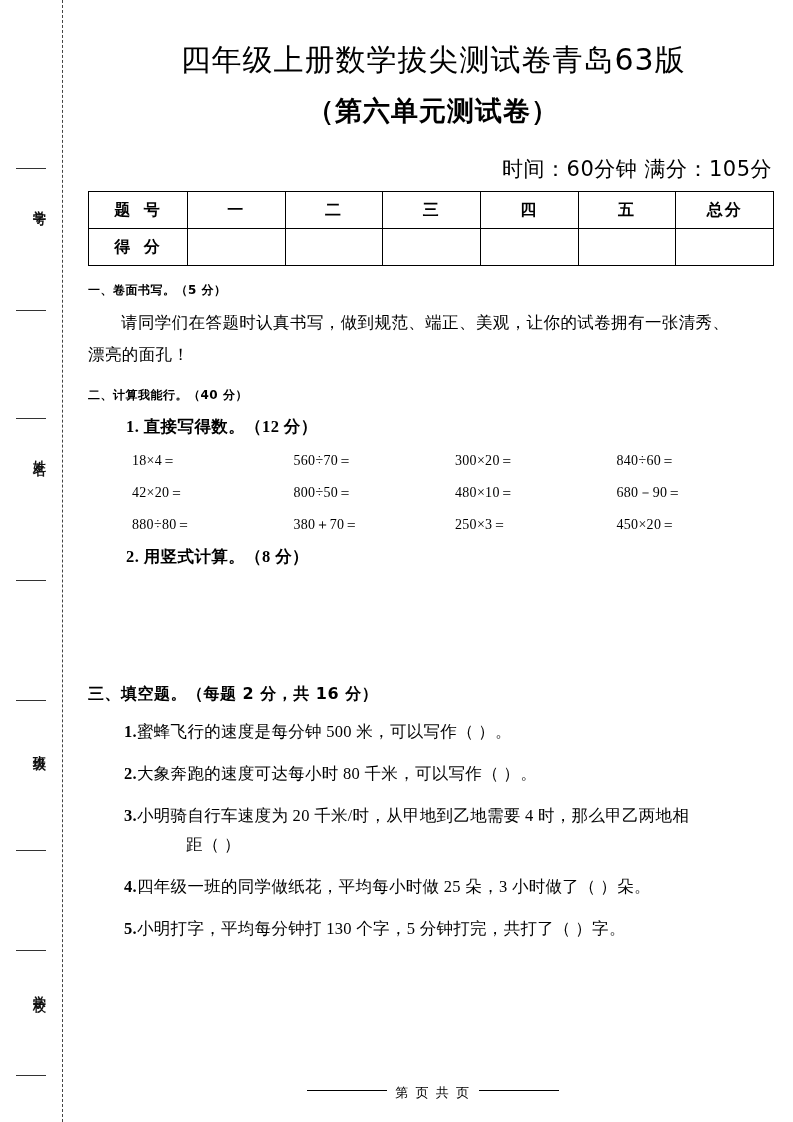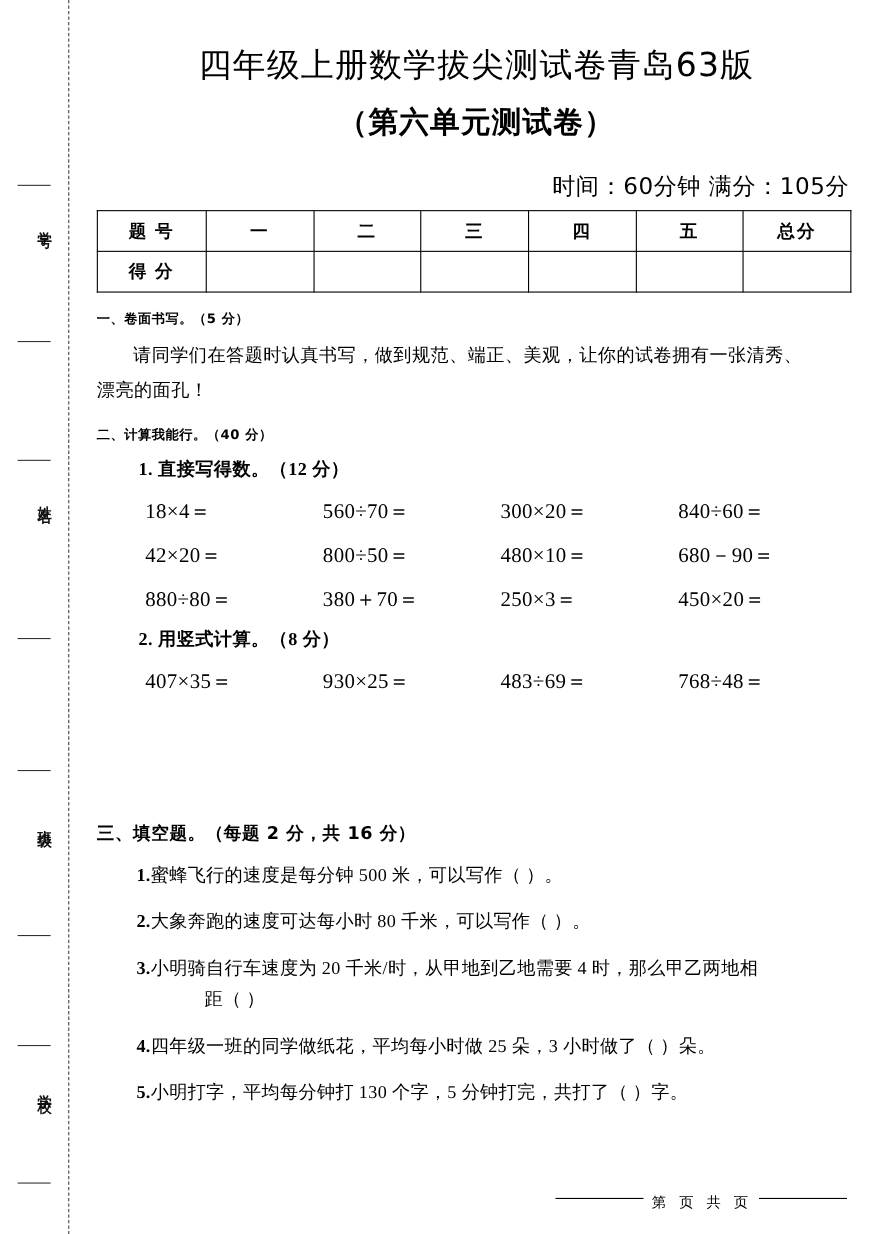--- a/index.html
+++ b/index.html
@@ -107,21 +107,21 @@
     margin-top: 8px;
     width: 686px;
     border-collapse: collapse;
     table-layout: fixed;
   }
   table.score-table td {
     border: 1px solid #000;
     height: 34px;
     text-align: center;
     vertical-align: middle;
-    font-family: Liberation Serif, serif;
+    font-family: Liberation Mono, monospace;
     font-size: 16px;
     font-weight: bold;
     letter-spacing: 2px;
   }
   table.score-table td.head-col { width: 96px; }
 
   
   .sec-head {
     margin-top: 16px;
     font-family: "DejaVu Sans", sans-serif;
@@ -148,21 +148,21 @@
     margin-left: 38px;
     font-size: 16.5px;
     font-weight: bold;
     letter-spacing: 0.4px;
   }
 
   .expr-row {
     margin-top: 14px;
     margin-left: 44px;
     display: flex;
-    font-size: 19px;
+    font-size: 14px;
     letter-spacing: 0.3px;
   }
   .expr-row .cell {
     width: 168px;
     white-space: nowrap;
   }
 
   .fill-head {
     margin-top: 20px;
     font-family: "DejaVu Sans", sans-serif;
@@ -184,22 +184,22 @@
     margin-left: 62px;
     font-size: 16.5px;
     letter-spacing: 0.3px;
   }
 
   .footer {
     position: absolute;
     left: 0;
     top: 1084px;
     width: 690px;
-    text-align: right;
-    font-family: Liberation Mono, monospace;
+    text-align: center;
+    font-family: Liberation Serif, serif;
     font-size: 13px;
     letter-spacing: 2px;
   }
   .footer .rule-l, .footer .rule-r {
     display: inline-block;
     width: 80px;
     border-top: 1px solid #000;
     vertical-align: middle;
     margin: 0 8px;
     position: relative;
@@ -275,26 +275,20 @@
     <span class="cell">680－90＝</span>
   </div>
   <div class="expr-row">
     <span class="cell">880÷80＝</span>
     <span class="cell">380＋70＝</span>
     <span class="cell">250×3＝</span>
     <span class="cell">450×20＝</span>
   </div>
 
   <div class="sub-head">2. 用竖式计算。（8 分）</div>
-  <div class="expr-row">
-    <span class="cell">407×35＝</span>
-    <span class="cell">930×25＝</span>
-    <span class="cell">483÷69＝</span>
-    <span class="cell">768÷48＝</span>
-  </div>
 
   <div class="spacer-work"></div>
 
   <div class="fill-head">三、填空题。（每题 2 分，共 16 分）</div>
 
   <div class="q">
     <span class="qn">1.</span><span>蜜蜂飞行的速度是每分钟 500 米，可以写作（           ）。</span>
   </div>
   <div class="q">
     <span class="qn">2.</span><span>大象奔跑的速度可达每小时 80 千米，可以写作（               ）。</span>

